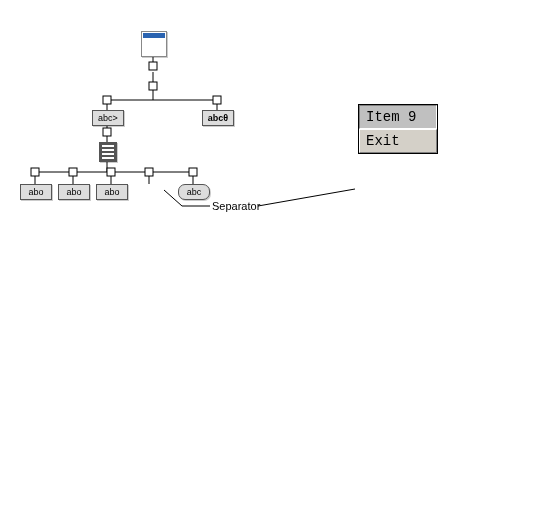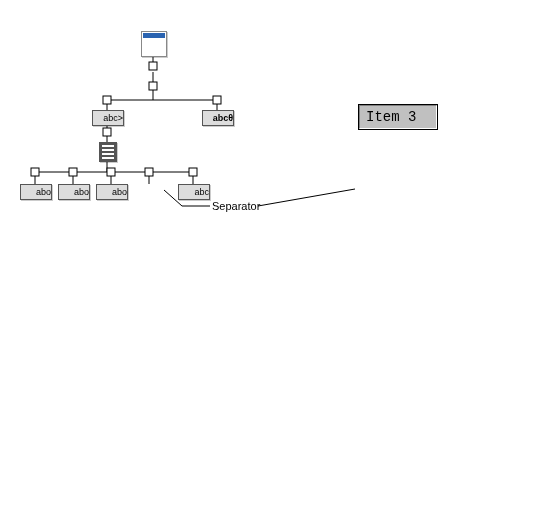--- a/index.html
+++ b/index.html
@@ -43,21 +43,21 @@
   
   svg.lines {
     position: absolute; left: 0; top: 0; width: 549px; height: 532px;
     pointer-events: none;
   }
   
   .stack-icon {
     left: 99px; top: 142px; width: 16px; height: 18px;
     background: #555;
   }
-  .abc-node { width: 30px; height: 14px; justify-content: flex-end; }
+  .abc-node { width: 30px; height: 14px; }
   
   .annot {
     position: absolute;
     font-size: 11px;
   }
   
   .menu {
     position: absolute;
     left: 358px; top: 104px;
     width: 78px;
@@ -146,27 +146,30 @@
   <div class="node abc-node" style="left:20px;  top:184px;">
     <span>abo</span>
   </div>
   <div class="node abc-node" style="left:58px;  top:184px;">
     <span>abo</span>
   </div>
   <div class="node abc-node" style="left:96px;  top:184px;">
     <span>abo</span>
   </div>
 
-  <div class="node abc-node" style="left:178px; top:184px;">
+  <div class="node abc-node" style="left:178px; top:184px;border-radius:7px;">
     <span>abc</span>
   </div>
 
   <div class="annot" style="left:212px; top:200px;text-align:right;">
     <span>Separator</span>
   </div>
 
   <div class="menu">
     <div class="item selected">
-      <span>Item 3</span>
+      <span>Item 9</span>
+    </div>
+    <div class="item">
+      <span>Exit</span>
     </div>
   </div>
 
 </div>
 
 </body></html>

